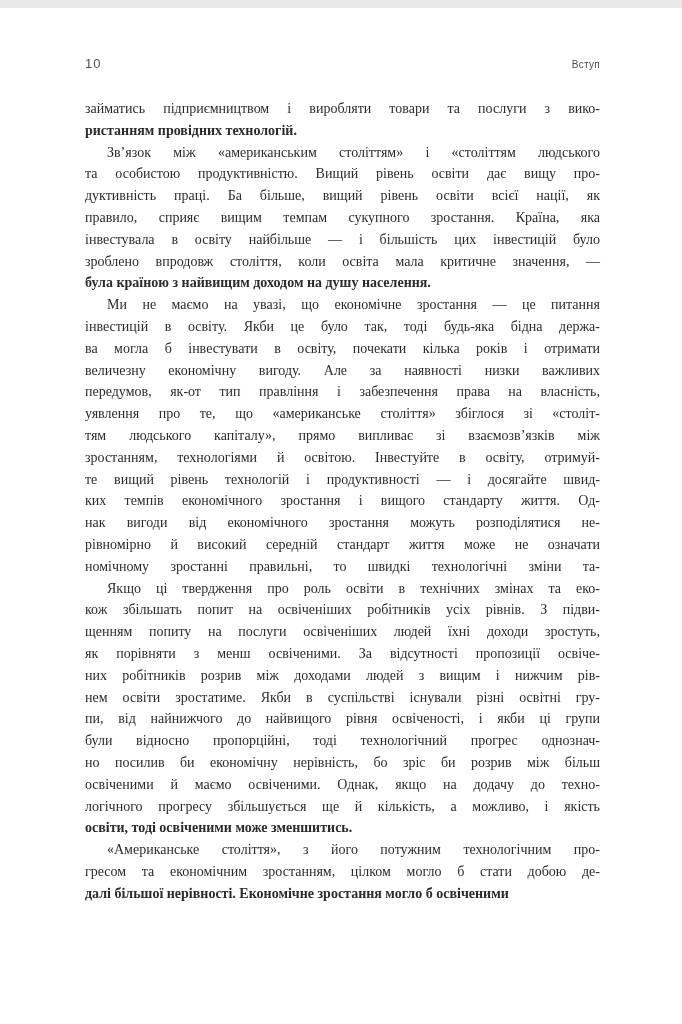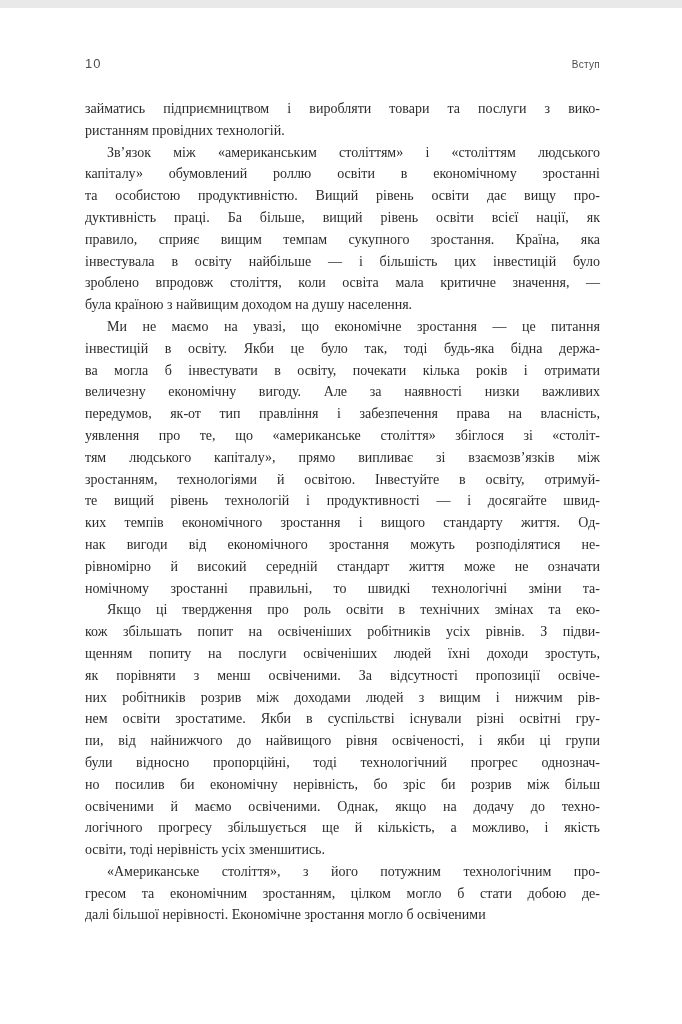--- a/index.html
+++ b/index.html
@@ -41,20 +41,21 @@
     line-height: 21.8px;
   }
   .para { margin: 0; }
   .line {
     text-align: justify;
     text-align-last: justify;
     white-space: normal;
   }
   .line.last {
     text-align-last: left;
+    font-weight: bold;
   }
   .line.indent {
     text-indent: 22px;
   }
 </style>
 </head>
 <body>
 
 <div class="page">
   <div class="running-header">
@@ -62,21 +63,20 @@
     <span class="running-title">Вступ</span>
   </div>
 
   <div class="body-text">
       <div class="para">
         <div class="line">займатись підприємництвом і виробляти товари та послуги з вико-</div>
         <div class="line last">ристанням провідних технологій.</div>
       </div>
       <div class="para">
         <div class="line indent">Зв’язок між «американським століттям» і «століттям людського</div>
-        <div class="line">капіталу» обумовлений роллю освіти в економічному зростанні</div>
         <div class="line">та особистою продуктивністю. Вищий рівень освіти дає вищу про-</div>
         <div class="line">дуктивність праці. Ба більше, вищий рівень освіти всієї нації, як</div>
         <div class="line">правило, сприяє вищим темпам сукупного зростання. Країна, яка</div>
         <div class="line">інвестувала в освіту найбільше — і більшість цих інвестицій було</div>
         <div class="line">зроблено впродовж століття, коли освіта мала критичне значення, —</div>
         <div class="line last">була країною з найвищим доходом на душу населення.</div>
       </div>
       <div class="para">
         <div class="line indent">Ми не маємо на увазі, що економічне зростання — це питання</div>
         <div class="line">інвестицій в освіту. Якби це було так, тоді будь-яка бідна держа-</div>
@@ -97,21 +97,21 @@
         <div class="line">кож збільшать попит на освіченіших робітників усіх рівнів. З підви-</div>
         <div class="line">щенням попиту на послуги освіченіших людей їхні доходи зростуть,</div>
         <div class="line">як порівняти з менш освіченими. За відсутності пропозиції освіче-</div>
         <div class="line">них робітників розрив між доходами людей з вищим і нижчим рів-</div>
         <div class="line">нем освіти зростатиме. Якби в суспільстві існували різні освітні гру-</div>
         <div class="line">пи, від найнижчого до найвищого рівня освіченості, і якби ці групи</div>
         <div class="line">були відносно пропорційні, тоді технологічний прогрес однознач-</div>
         <div class="line">но посилив би економічну нерівність, бо зріс би розрив між більш</div>
         <div class="line">освіченими й маємо освіченими. Однак, якщо на додачу до техно-</div>
         <div class="line">логічного прогресу збільшується ще й кількість, а можливо, і якість</div>
-        <div class="line last">освіти, тоді нерівність усіх зменшитись.</div>
+        <div class="line last">освіти, тоді освіченими може зменшитись.</div>
       </div>
       <div class="para">
         <div class="line indent">«Американське століття», з його потужним технологічним про-</div>
         <div class="line">гресом та економічним зростанням, цілком могло б стати добою де-</div>
         <div class="line last">далі більшої нерівності. Економічне зростання могло б освіченими</div>
       </div>
     </div>
 </div>
 
 </body></html>

